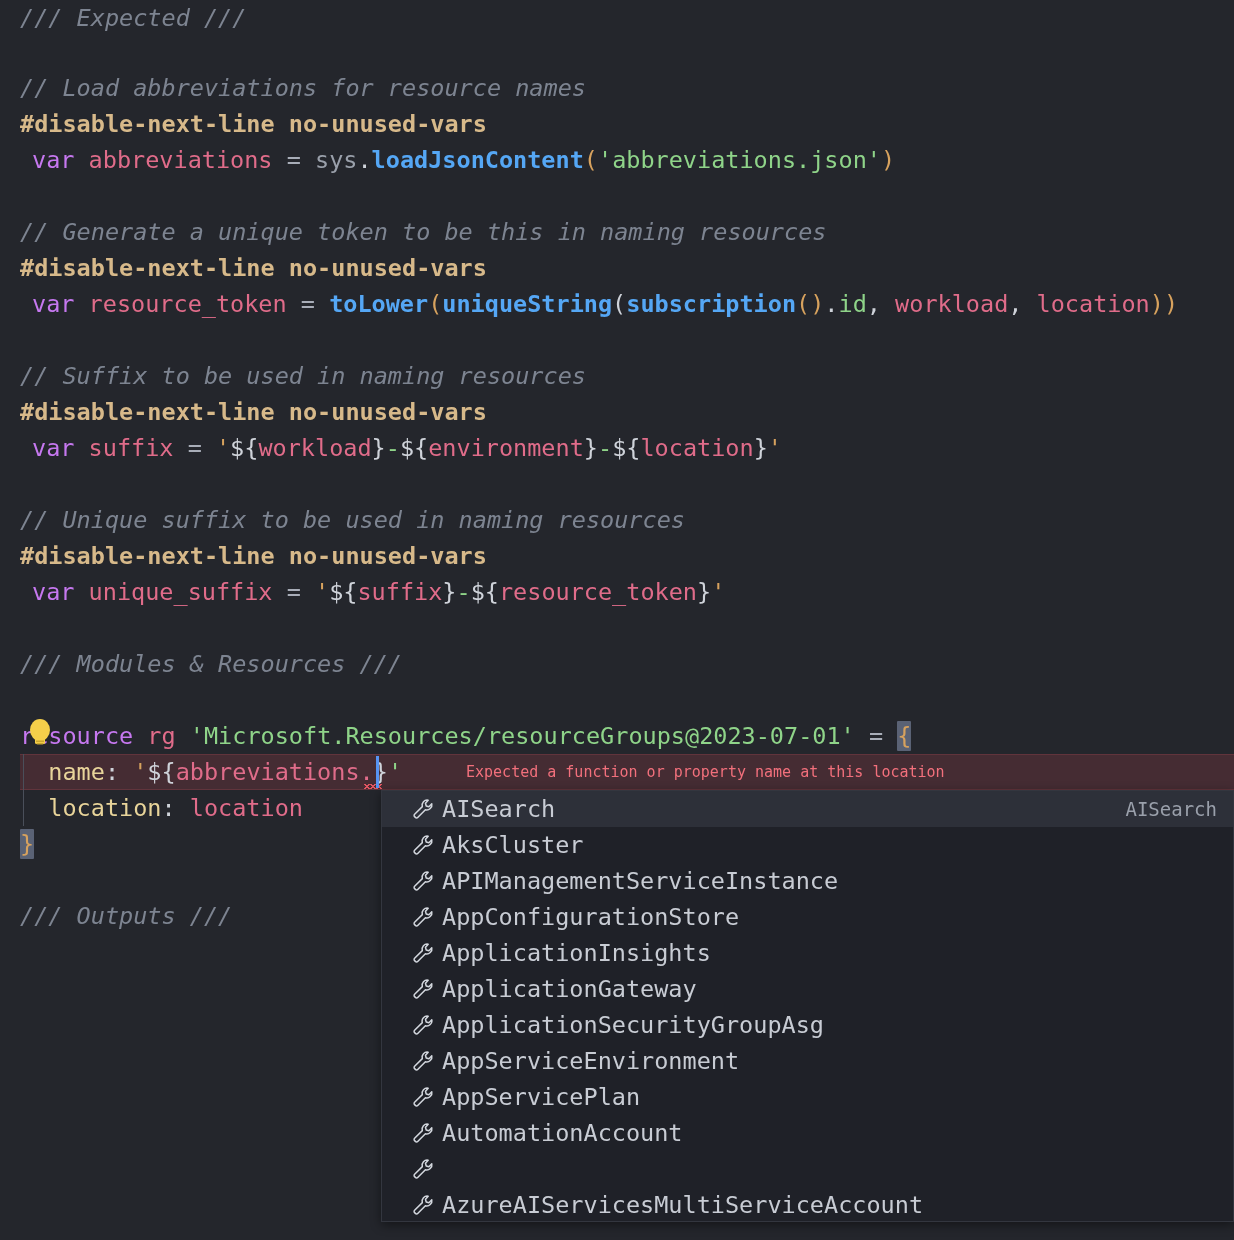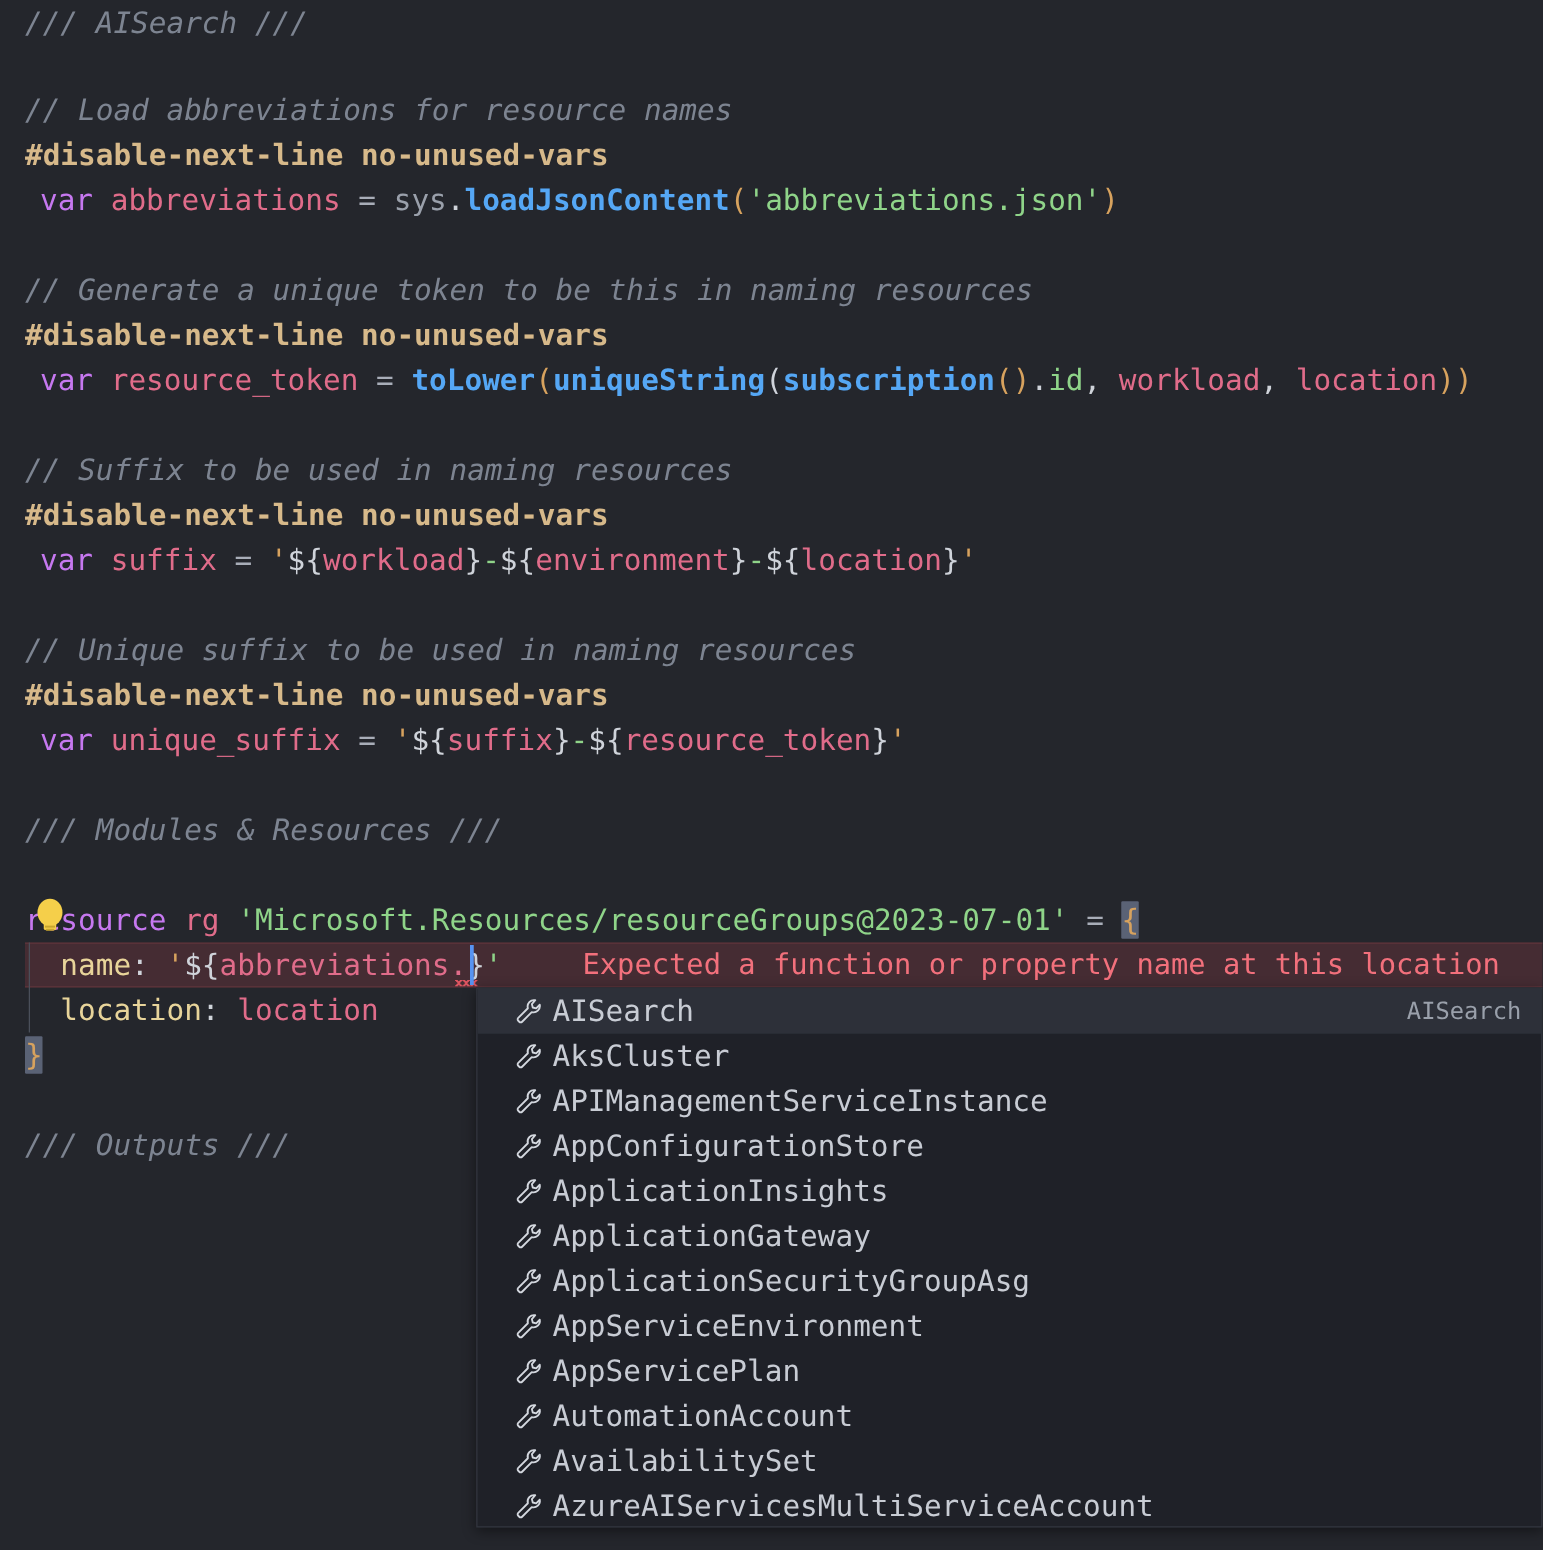--- a/index.html
+++ b/index.html
@@ -70,21 +70,21 @@
     left: 20px;
     height: 36px;
     background: rgba(120, 55, 62, 0.40);
     border-top: 1px solid rgba(150, 70, 78, 0.35);
     border-bottom: 1px solid rgba(150, 70, 78, 0.35);
     box-sizing: border-box;
   }
   .error-msg {
     position: absolute;
     color: #f2707c;
-    font-size: 23px;
+    font-size: 15px;
     line-height: 36px;
     white-space: pre;
   }
 
   
   .squiggle {
     position: absolute;
     height: 5px;
     background-image:
       linear-gradient(135deg, transparent 0 40%, #e05561 40% 60%, transparent 60% 100%),
@@ -149,21 +149,21 @@
 </head>
 <body>
 
 <div id="editor">
 
   <div class="error-line-bg" id="error-bg" style="top: 754px; left: 20px; width: 1214px;"></div>
 
   <div class="indent-guide" id="indent-guide" style="left: 23px; top: 754px; height: 72px; background: rgb(74, 79, 90);"></div>
 
   <div id="code-lines">
-      <div class="code-line" style="top: 0px;"><span class="c-comment">/// AISearch ///</span></div>
+      <div class="code-line" style="top: 0px;"><span class="c-comment">/// Expected ///</span></div>
       <div class="code-line" style="top: 36px;"></div>
       <div class="code-line" style="top: 70px;"><span class="c-comment">// Load abbreviations for resource names</span></div>
       <div class="code-line" style="top: 106px;"><span class="c-decorator">#disable-next-line no-unused-vars</span></div>
       <div class="code-line" style="top: 142px;"><span class="c-keyword">var </span><span class="c-var">abbreviations</span><span class="c-op"> = </span><span class="c-ident">sys</span><span class="c-punct">.</span><span class="c-func">loadJsonContent</span><span class="c-quote">(</span><span class="c-string">'abbreviations.json'</span><span class="c-quote">)</span></div>
       <div class="code-line" style="top: 178px;"></div>
       <div class="code-line" style="top: 214px;"><span class="c-comment">// Generate a unique token to be this in naming resources</span></div>
       <div class="code-line" style="top: 250px;"><span class="c-decorator">#disable-next-line no-unused-vars</span></div>
       <div class="code-line" style="top: 286px;"><span class="c-keyword">var </span><span class="c-var">resource_token</span><span class="c-op"> = </span><span class="c-func">toLower</span><span class="c-quote">(</span><span class="c-func">uniqueString</span><span class="c-punct">(</span><span class="c-func">subscription</span><span class="c-quote">()</span><span class="c-punct">.</span><span class="c-string">id</span><span class="c-punct">, </span><span class="c-var">workload</span><span class="c-punct">, </span><span class="c-var">location</span><span class="c-quote">))</span></div>
       <div class="code-line" style="top: 322px;"></div>
       <div class="code-line" style="top: 358px;"><span class="c-comment">// Suffix to be used in naming resources</span></div>
@@ -280,21 +280,20 @@
           </svg>
         </span>
         <span class="ac-label">AutomationAccount</span>
       </div>
       <div class="ac-row">
         <span class="ac-icon">
           <svg width="24" height="24" viewBox="0 0 24 24" fill="none" stroke="#d3d7de" stroke-width="1.5" stroke-linecap="round" stroke-linejoin="round">
             <path d="M17.2 3.2a5.1 5.1 0 0 0-5.9 6.4L3.6 17.3a1.6 1.6 0 0 0 0 2.3l0.8 0.8a1.6 1.6 0 0 0 2.3 0l7.7-7.7a5.1 5.1 0 0 0 6.4-5.9l-2.9 2.9-2.7-0.7-0.7-2.7z"></path>
           </svg>
         </span>
-        <span class="ac-label">AvailabilitySet</span>
       </div>
       <div class="ac-row">
         <span class="ac-icon">
           <svg width="24" height="24" viewBox="0 0 24 24" fill="none" stroke="#d3d7de" stroke-width="1.5" stroke-linecap="round" stroke-linejoin="round">
             <path d="M17.2 3.2a5.1 5.1 0 0 0-5.9 6.4L3.6 17.3a1.6 1.6 0 0 0 0 2.3l0.8 0.8a1.6 1.6 0 0 0 2.3 0l7.7-7.7a5.1 5.1 0 0 0 6.4-5.9l-2.9 2.9-2.7-0.7-0.7-2.7z"></path>
           </svg>
         </span>
         <span class="ac-label">AzureAIServicesMultiServiceAccount</span>
       </div>
     </div>

